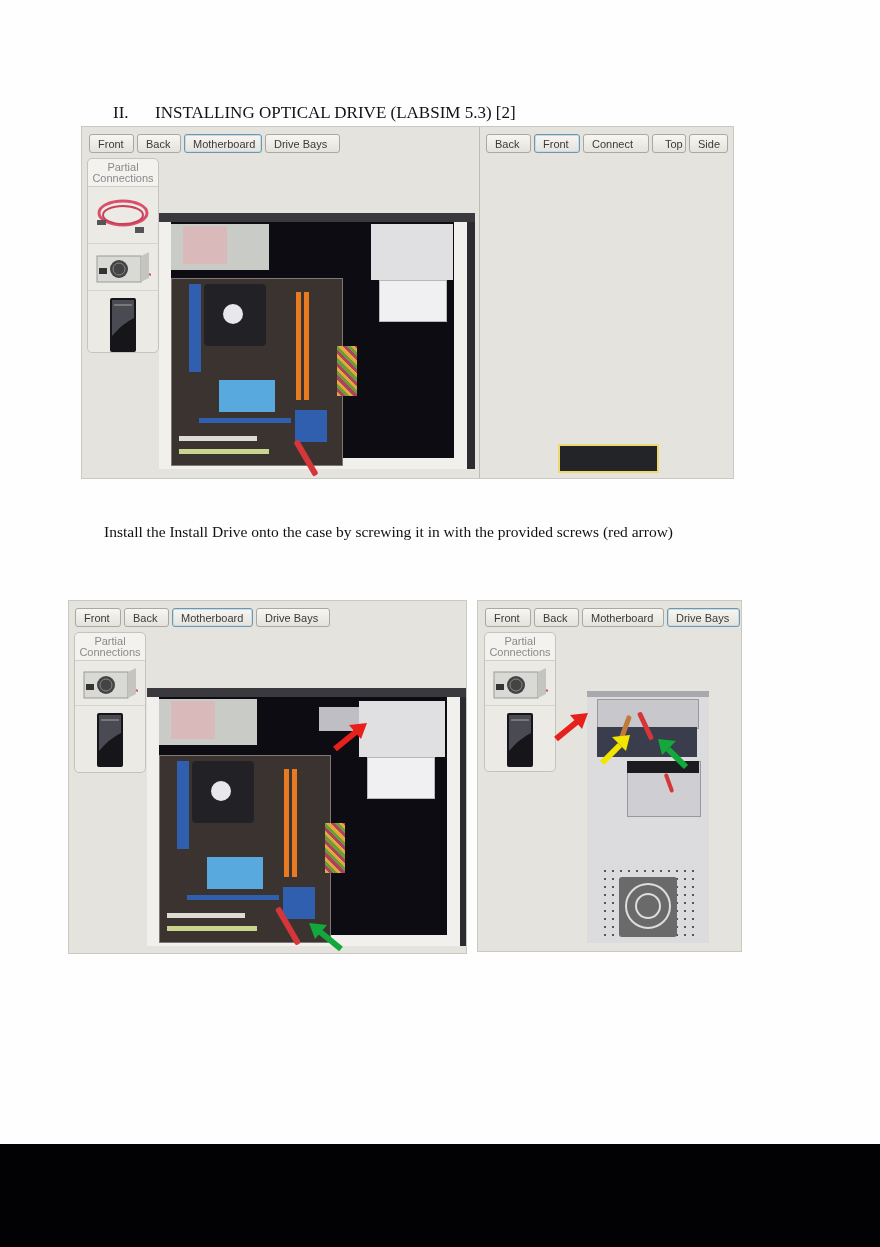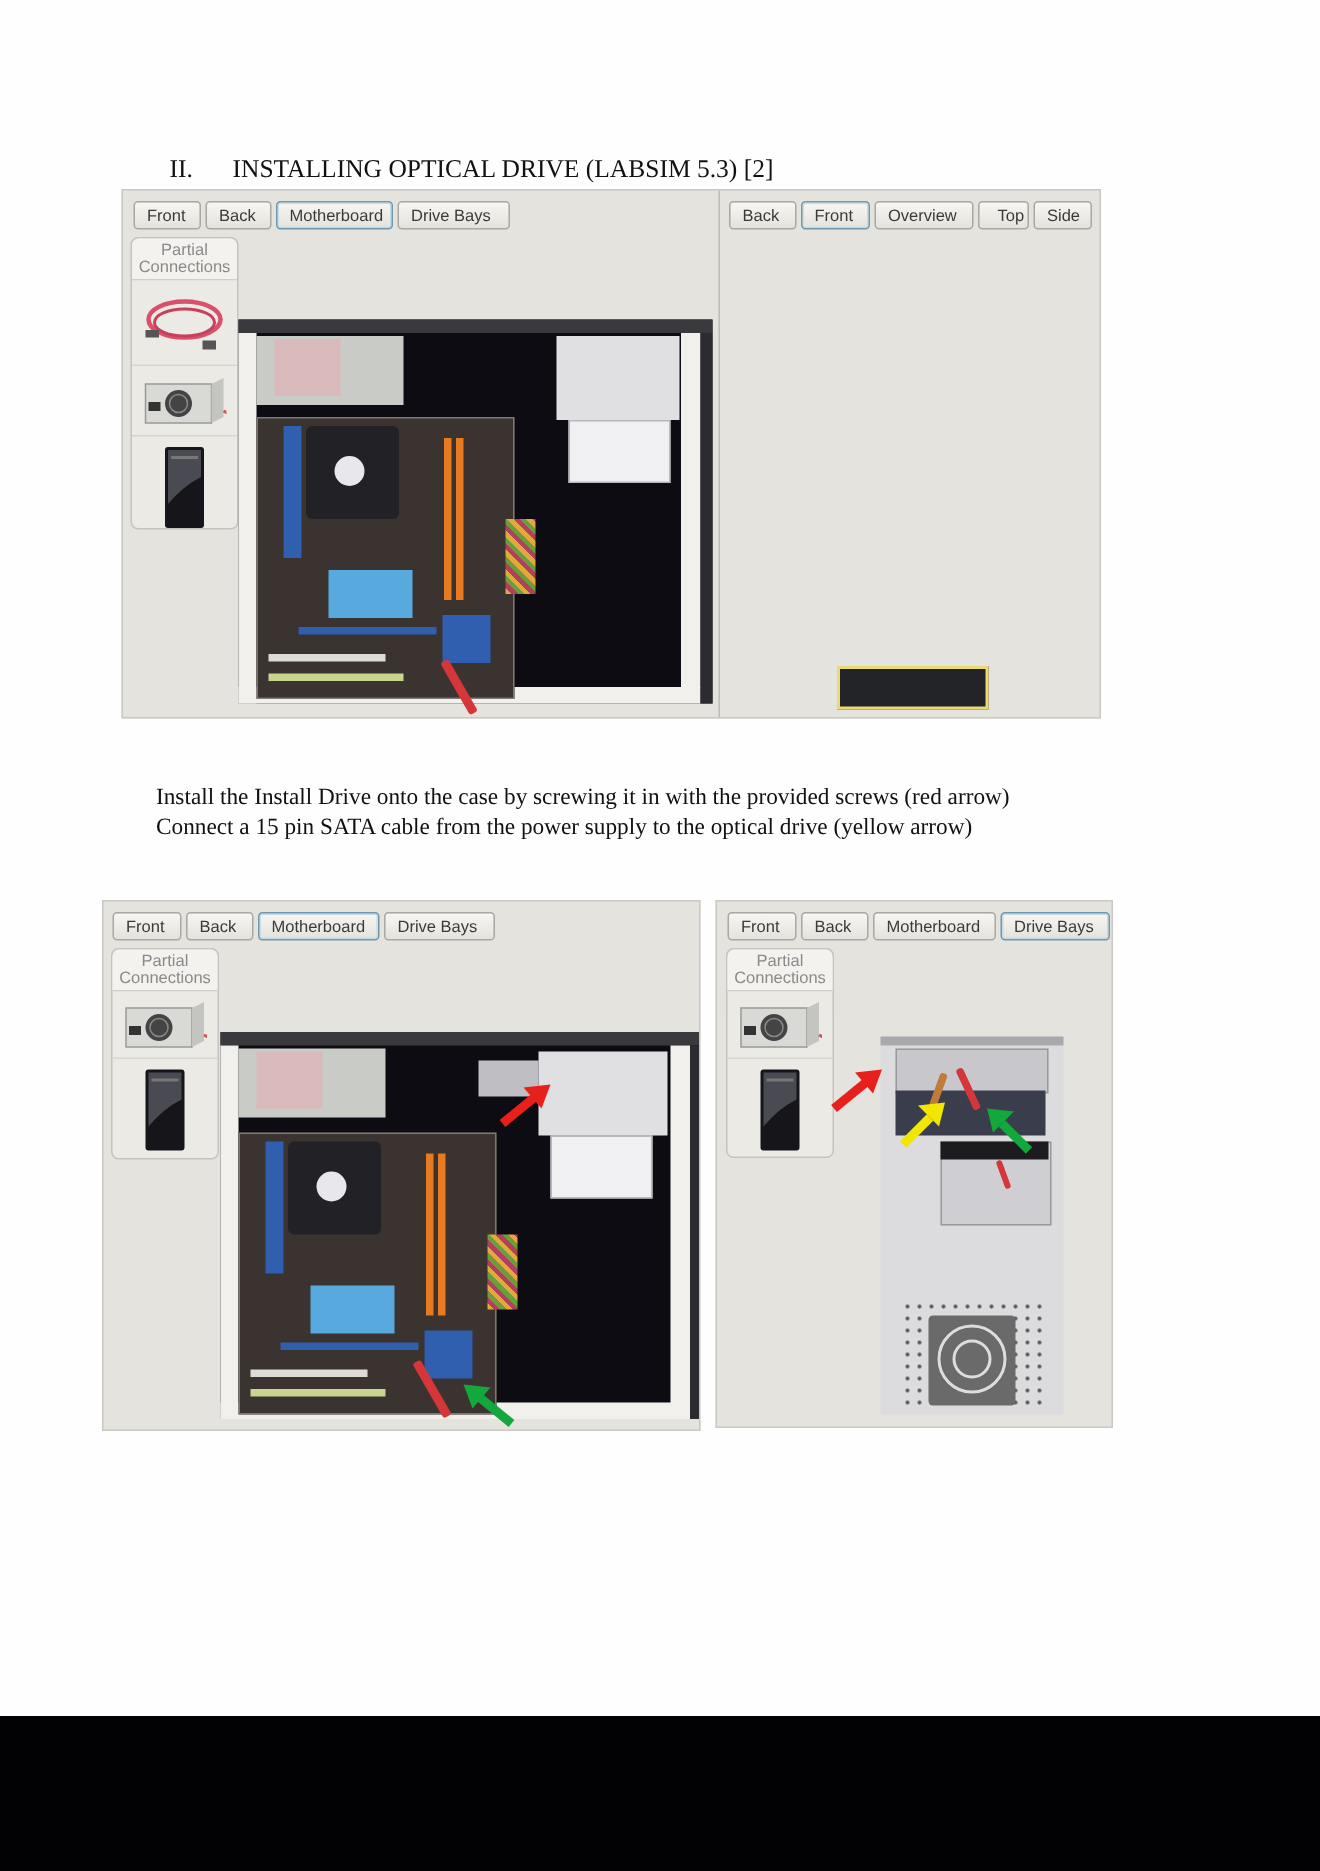--- a/index.html
+++ b/index.html
@@ -108,31 +108,30 @@
     <div class="cable" style="left:144px; top:216px; width:6px; height:40px; background:#d4363a; transform:rotate(-30deg);"></div>
     <div class="bay" style="left:212px; top:2px; width:82px; height:56px;"></div>
     <div class="bayplate" style="left:220px; top:58px; width:66px; height:40px;"></div>
   </div>
 
   <div class="divider" style="left:397px; top:0; height:353px;"></div>
 
   <div class="btnrow" style="left:404px; top:7px;">
     <div class="btn" style="width:45px;">Back</div>
     <div class="btn active" style="width:46px;">Front</div>
-    <div class="btn" style="width:66px;">Overview</div>
+    <div class="btn" style="width:66px;">Connect</div>
     <div class="btn" style="width:34px;padding-left:12px;">Top</div>
     <div class="btn" style="width:39px;">Side</div>
   </div>
 
   <div class="optical" style="left:476px; top:317px; width:101px; height:29px;"></div>
 </div>
 
 <div class="instructions">
   <div>Install the Install Drive onto the case by screwing it in with the provided screws (red arrow)</div>
-  <div>Connect a 15 pin SATA cable from the power supply to the optical drive (yellow arrow)</div>
 </div>
 
 <div class="shot" style="left:68px; top:600px; width:399px; height:354px;">
   <div class="btnrow" style="left:6px; top:7px;">
     <div class="btn" style="width:46px;">Front</div>
     <div class="btn" style="width:45px;">Back</div>
     <div class="btn active" style="width:81px;">Motherboard</div>
     <div class="btn" style="width:74px;">Drive Bays</div>
   </div>
 

